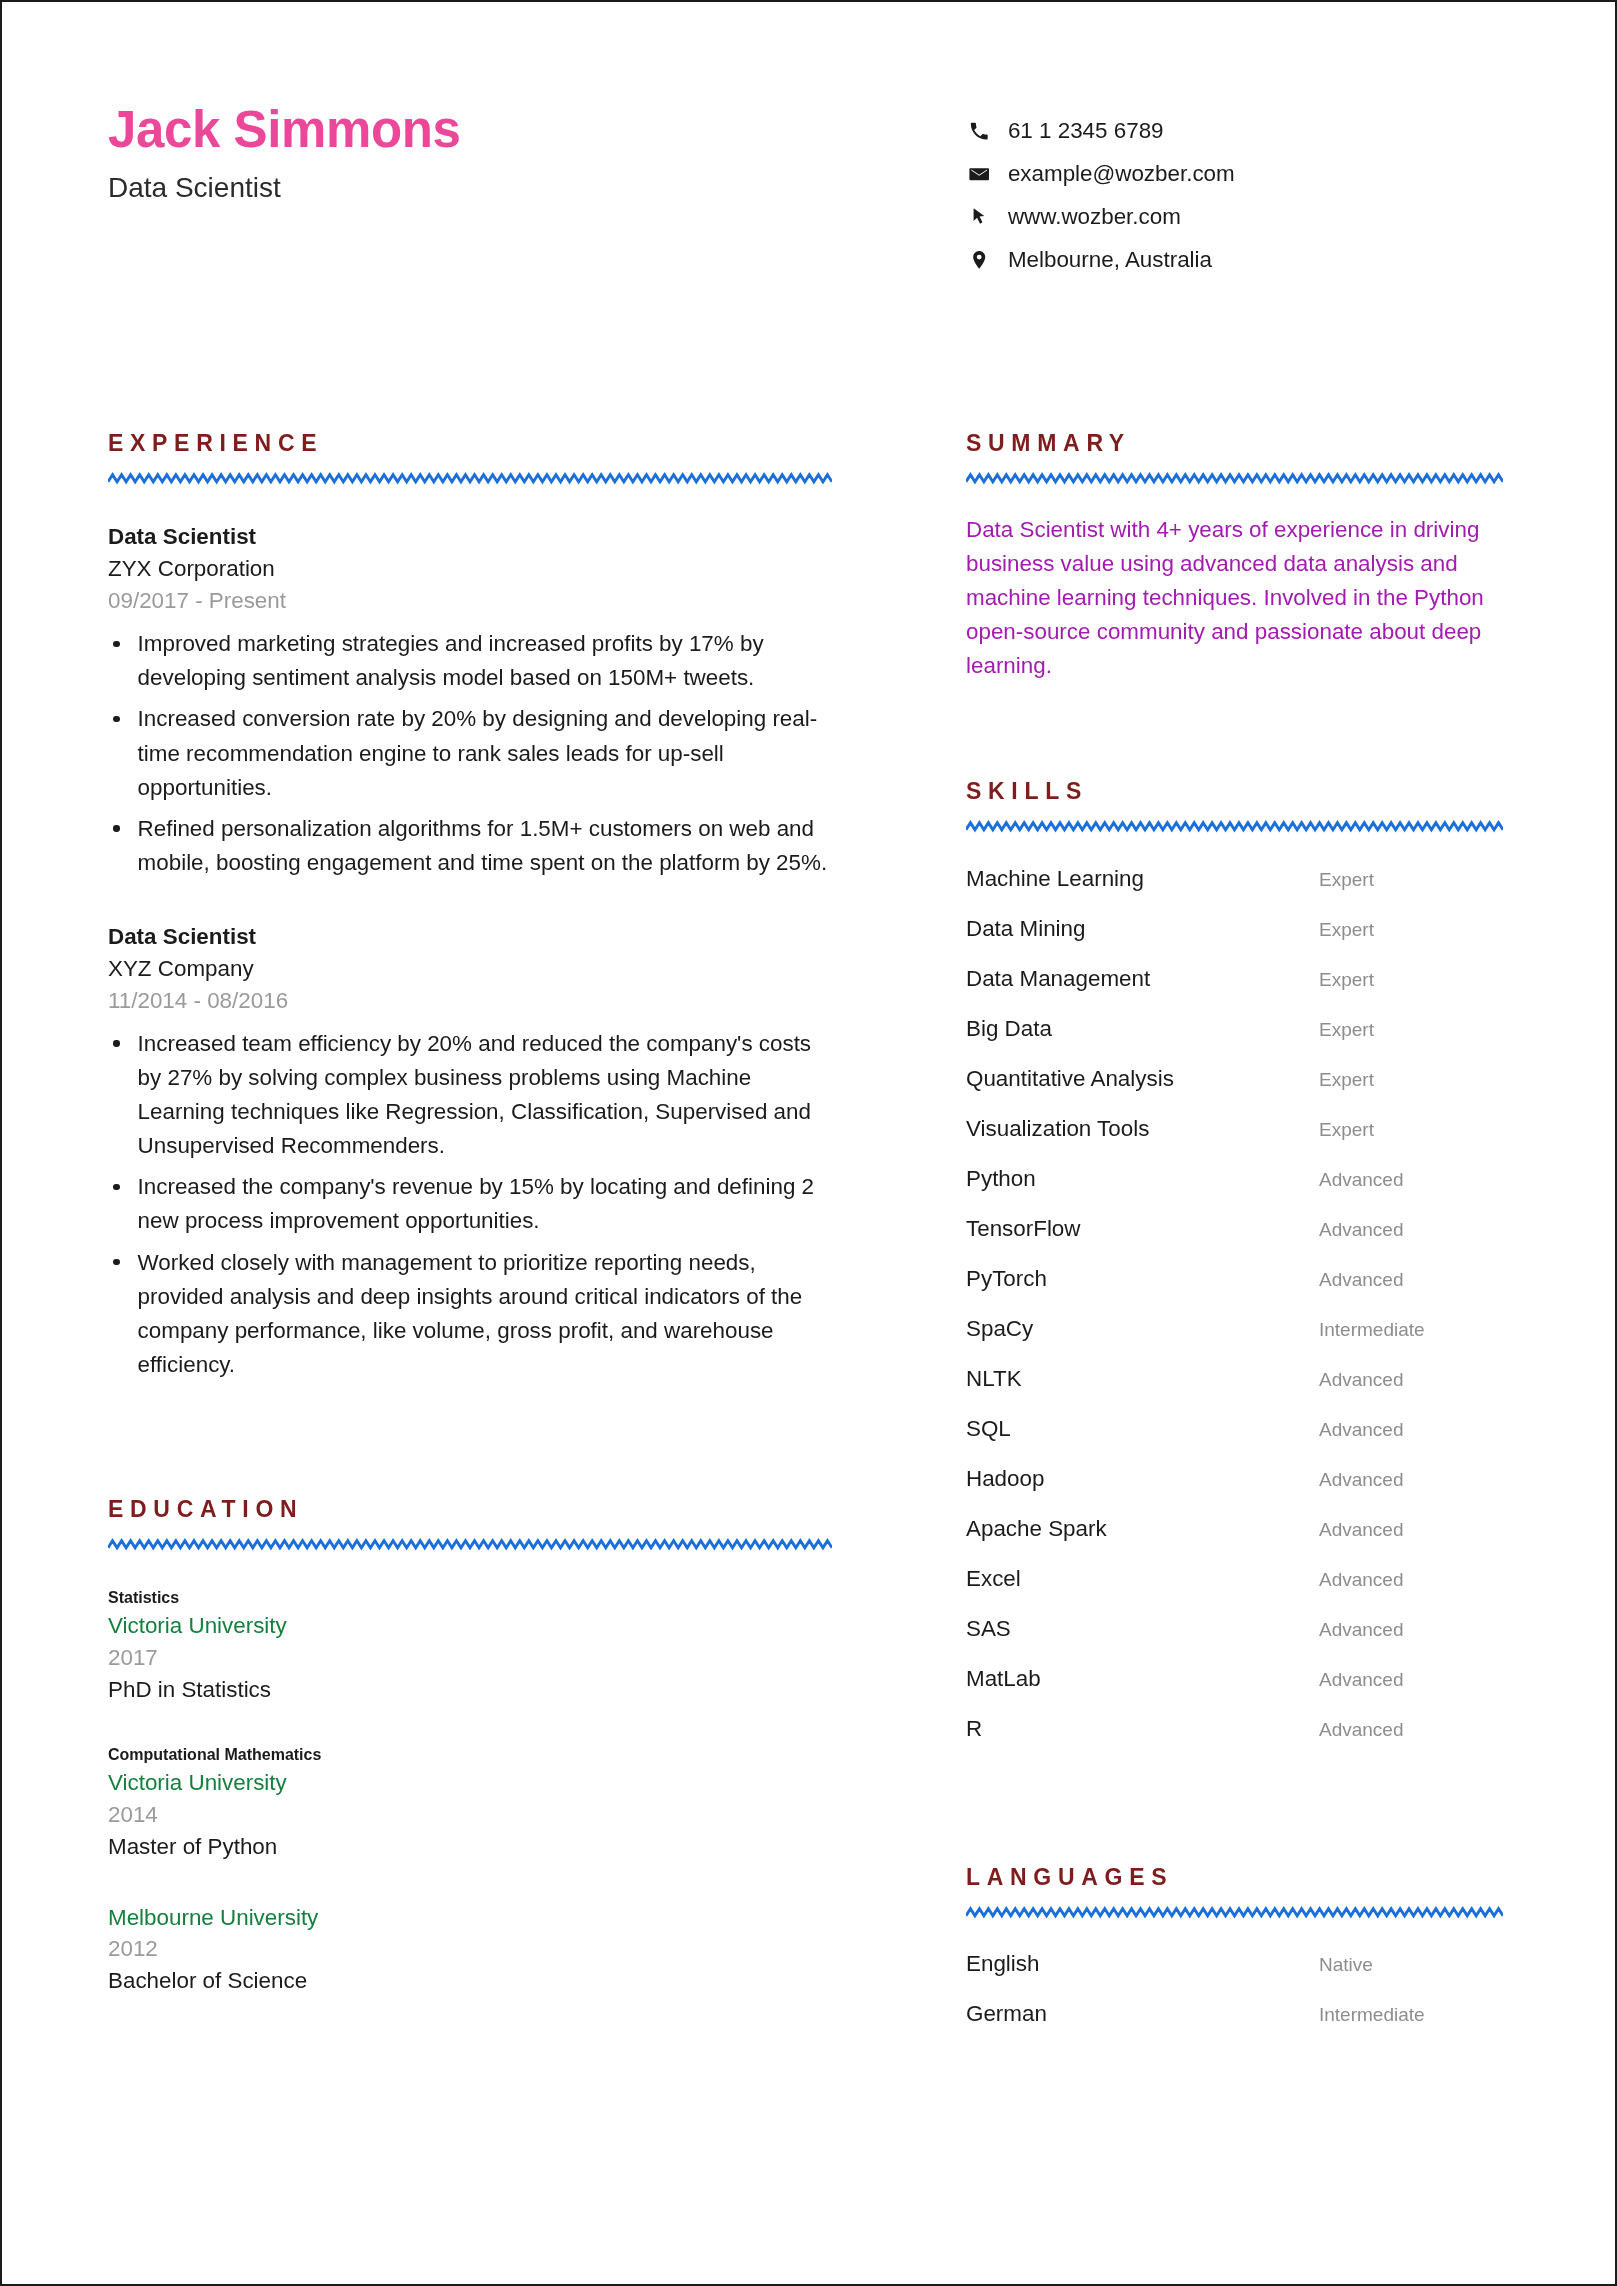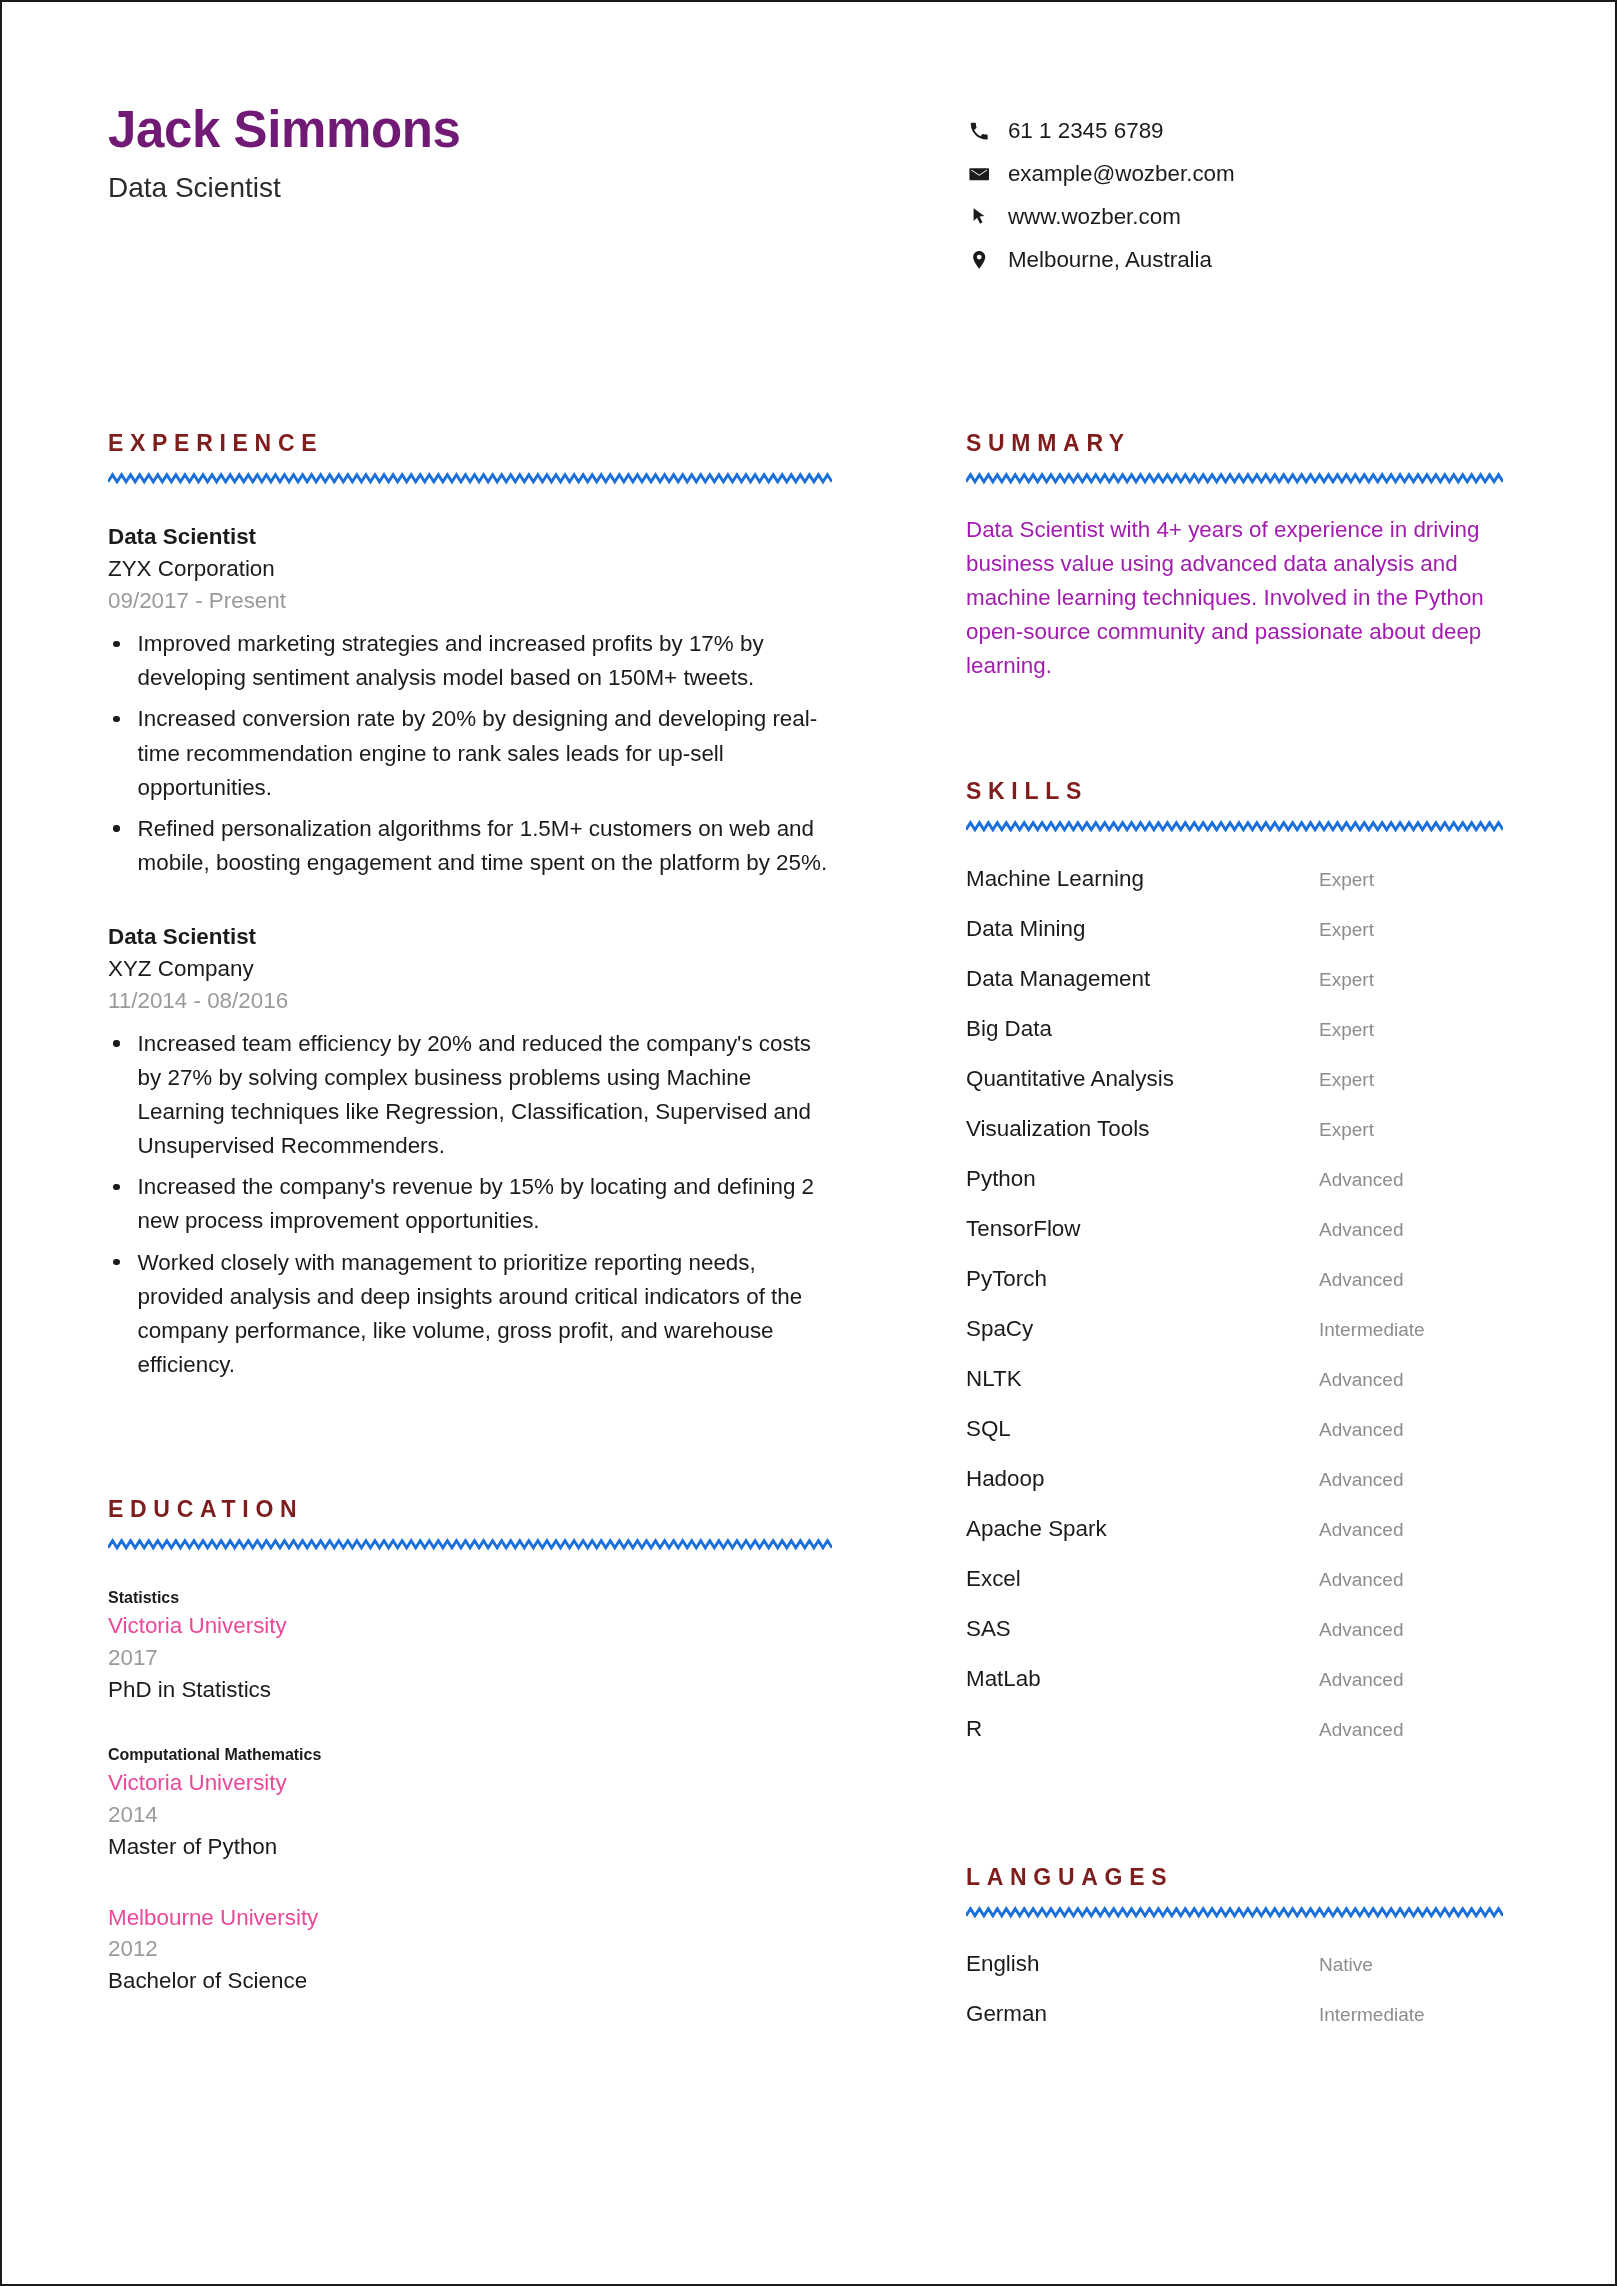--- a/index.html
+++ b/index.html
@@ -30,21 +30,21 @@
     align-items: flex-start;
     justify-content: flex-start;
   }
 
   .identity { width: 860px; flex: none; padding-top: 12.5px; }
 
   .full-name {
     font-size: 51px;
     font-weight: bold;
     letter-spacing: -0.4px;
-    color: #701a75;
+    color: #ec4899;
     line-height: 1.05;
   }
 
   .job-title {
     margin-top: 16px;
     font-size: 28px;
     color: #2b2b2b;
     font-weight: normal;
   }
 
@@ -134,21 +134,21 @@
   .edu-entry-spacer { height: 39px; }
 
   .exp-body { margin-top: 36px; }
   .edu-body { margin-top: 36px; }
 
   .exp-block { margin-bottom: 0; }
 
   
   .edu-block { }
   .edu-degree { font-size: 16px; font-weight: bold; color: #1b1b1b; line-height: 1.42; }
-  .edu-school { font-size: 22.4px; color: #ec4899; line-height: 1.42; }
+  .edu-school { font-size: 22.4px; color: #15803d; line-height: 1.42; }
   .edu-year   { font-size: 22.4px; color: #9a9a9a; line-height: 1.42; }
   .edu-award  { font-size: 22.4px; color: #1b1b1b; line-height: 1.42; }
 
   
   .summary-text {
     margin-top: 28px;
     font-size: 22.4px;
     color: #a21caf;
     line-height: 1.52;
   }

